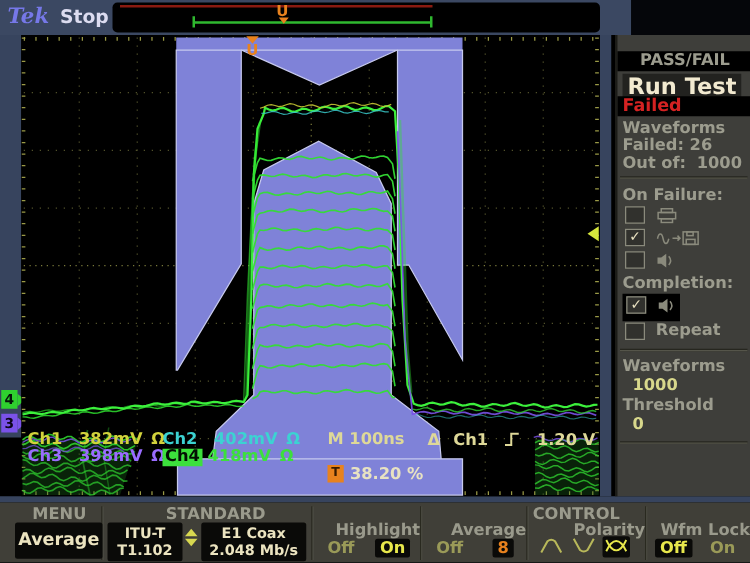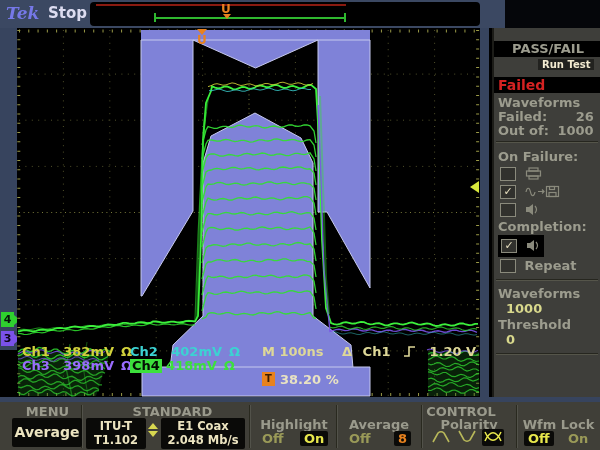--- a/index.html
+++ b/index.html
@@ -57,21 +57,21 @@
   .cb-row{position:absolute;left:6px;height:18px;}
   .cb-ico{vertical-align:middle;margin-left:4px;}
   
   #menubar{position:absolute;left:0;top:402px;width:600px;height:48px;background:#403f38;
            font-family:"DejaVu Sans",sans-serif;}
   .mb-head{position:absolute;top:2px;font:bold 13px "DejaVu Sans",sans-serif;color:#9a9a8c;text-align:center;}
   .mb-btn{position:absolute;top:16px;background:#0a0a08;color:#ece4c0;text-align:center;border-radius:2px;}
   .mb-one{height:29px;font:bold 14px "DejaVu Sans",sans-serif;line-height:29px;}
   .mb-two{height:30px;font:bold 11.5px "DejaVu Sans",sans-serif;line-height:14px;padding-top:1px;}
   .mb-groove{position:absolute;top:3px;width:1px;height:43px;background:#29291f;border-right:1px solid #52524a;}
-  .mb-sublabel{position:absolute;top:15px;font:bold 13px "DejaVu Sans",sans-serif;color:#9a9a8c;text-align:center;}
+  .mb-sublabel{position:absolute;top:15px;font:bold 13px "DejaVu Sans",sans-serif;color:#9a9a8c;text-align:right;}
   .opt{position:absolute;top:29px;font:bold 13px "DejaVu Sans",sans-serif;color:#9a9a58;}
   .opt-sel{background:#0a0a08;color:#e8e84c;padding:0 4px;border-radius:2px;}
   .opt-orange{color:#e8821e;}
   .tri-up{width:0;height:0;border-left:5px solid transparent;border-right:5px solid transparent;
           border-bottom:6px solid #d8d850;}
   .tri-dn{width:0;height:0;border-left:5px solid transparent;border-right:5px solid transparent;
           border-top:6px solid #d8d850;}
   .pol{position:absolute;top:27px;width:22px;height:17px;text-align:center;}
   .pol-sel{background:#0a0a08;border-radius:2px;}
 </style>
@@ -219,28 +219,28 @@
     <div class="ro-row" style="left:113px;top:331px;">
       <span class="ro-label" id="ch4-label">Ch4</span><span class="ro-val c-g" style="width:52px;">418mV</span><span class="ro-ohm c-g">Ω</span>
     </div>
 
     <div id="trig-pos-icon">T</div>
     <div class="ro-row" style="left:263px;top:345px;color:#e8e2c2;">38.20 %</div>
   </div>
 
   <div id="sidebar">
     <div class="sb-band" style="top:13px;height:16px;text-align:center;line-height:16px;">PASS/FAIL</div>
-    <div class="sb" style="top:31px;color:#f2ead0;font-size:10px;background:rgba(0,0,0,.45);padding:0 4px;margin-left:40px;">Run Test</div>
+    <div class="sb" style="top:31px;color:#f2ead0;font-size:18px;background:rgba(0,0,0,.45);padding:0 4px;">Run Test</div>
     <div class="sb-band" style="top:49px;height:16px;line-height:16px;">
       <span class="sb" style="color:#d42222;font-size:14px;">Failed</span>
     </div>
     <div class="sb" style="top:67px;">Waveforms</div>
     <div class="sb" style="top:81px;">
       <span>Failed:</span>
-      <span style="margin-left:24px;">26</span>
+      <span style="margin-left:0;">26</span>
     </div>
     <div class="sb" style="top:95px;">
       <span>Out of:</span>
       <span style="margin-left:4px;">1000</span>
     </div>
     <div class="sb-div" style="top:113px;"></div>
     <div class="sb" style="top:121px;">On Failure:</div>
 
     <div class="cb-row" style="top:137px;">
       <span class="cbx"></span>

